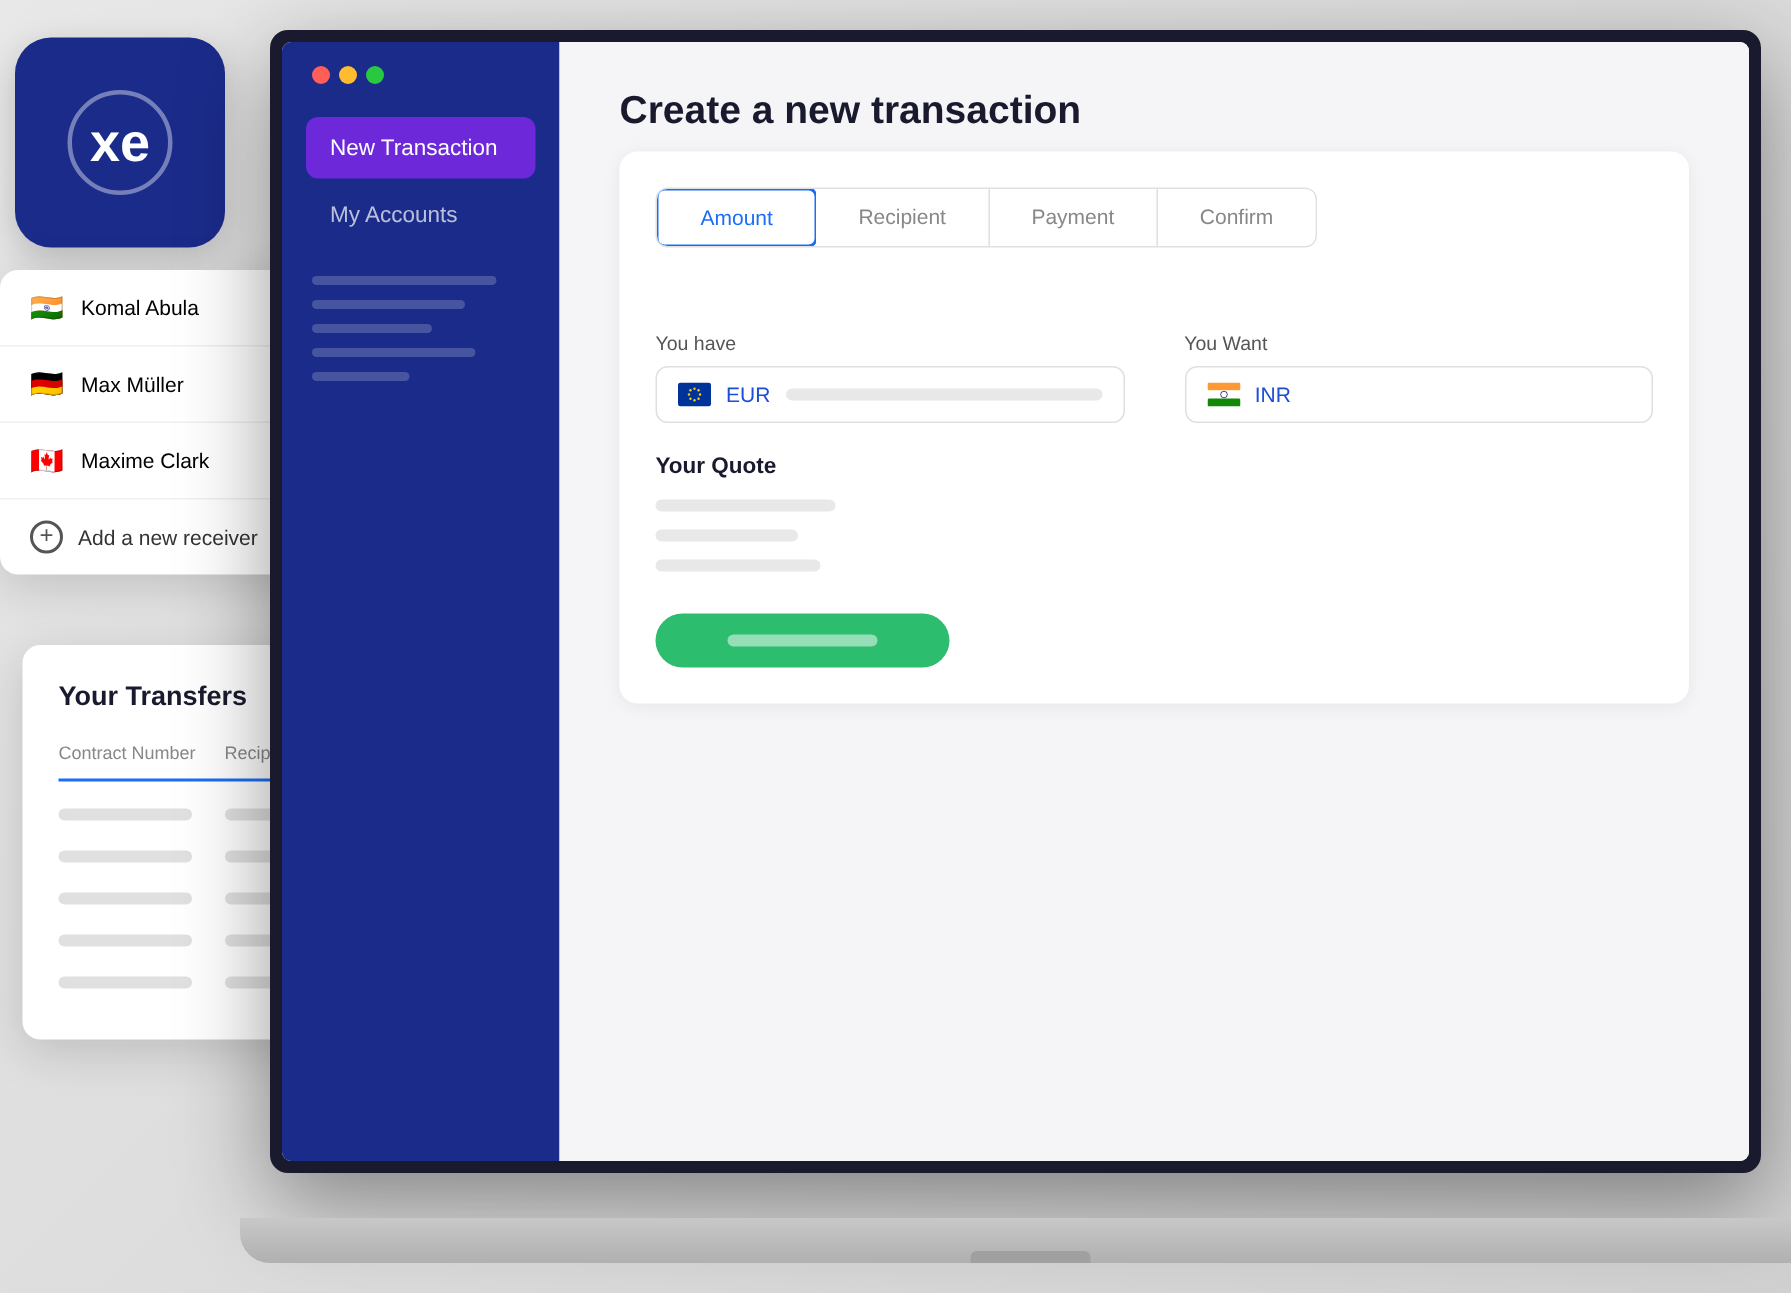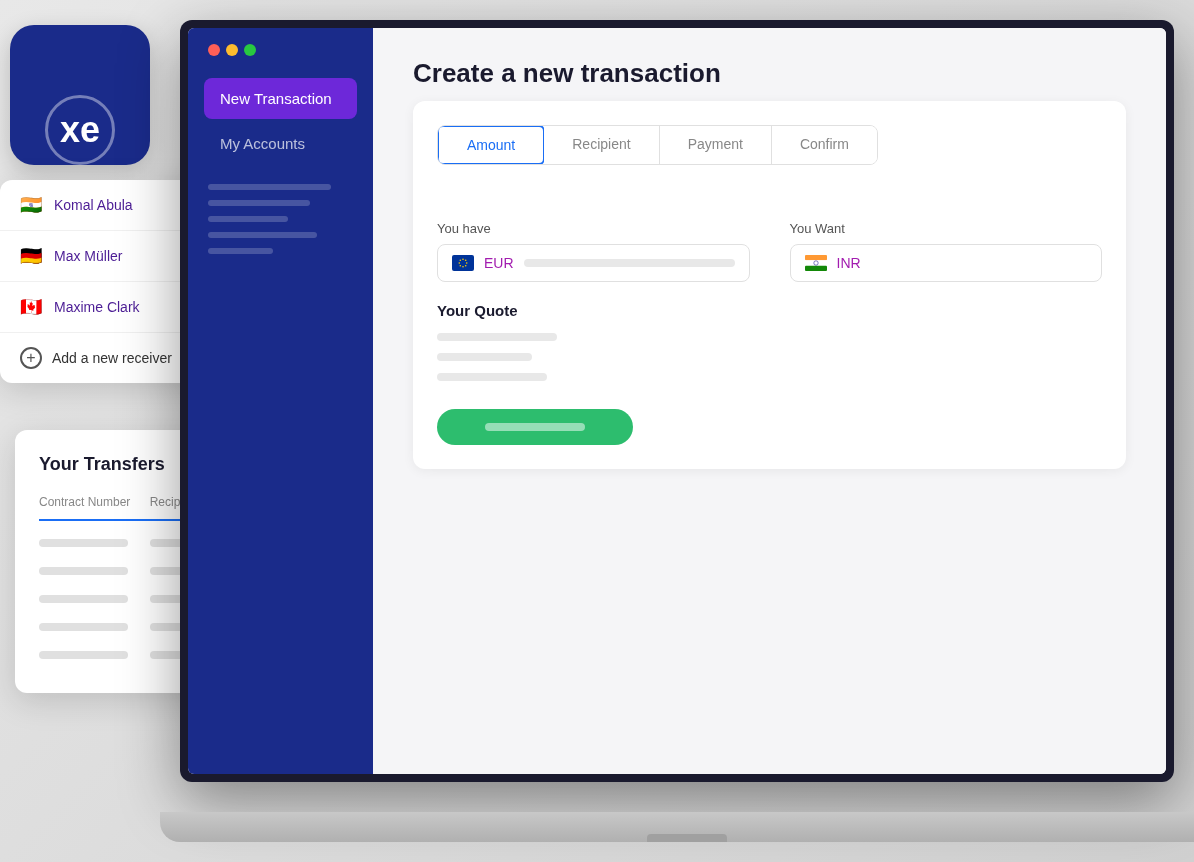--- a/index.html
+++ b/index.html
@@ -182,21 +182,21 @@
       border-radius: 2px;
       display: flex;
       align-items: center;
       justify-content: center;
       font-size: 14px;
     }
 
     .currency-code {
       font-size: 14px;
       font-weight: 500;
-      color: #a21caf;
+      color: #1d4ed8;
     }
 
     .quote-section {
       margin-top: 4px;
     }
 
     .quote-title {
       font-size: 15px;
       font-weight: 600;
       color: #1a1a2e;
@@ -270,21 +270,21 @@
     
     .xe-logo-card {
       position: absolute;
       top: 25px;
       left: 10px;
       width: 140px;
       height: 140px;
       background: #1a2b8a;
       border-radius: 24px;
       display: flex;
-      align-items: flex-end;
+      align-items: center;
       justify-content: center;
       box-shadow: 0 8px 24px rgba(0,0,0,0.2);
     }
     .xe-logo-text {
       color: white;
       font-size: 36px;
       font-weight: 700;
       border: 3px solid rgba(255,255,255,0.4);
       border-radius: 50%;
       width: 70px;
@@ -318,21 +318,21 @@
       border-bottom: 1px solid #f0f0f0;
     }
 
     .receiver-flag {
       font-size: 18px;
       width: 24px;
     }
     .receiver-name {
       flex: 1;
       font-size: 14px;
-      color: #4c1d95;
+      color: #000000;
       font-weight: 500;
     }
     .receiver-country {
       font-size: 13px;
       color: #888;
     }
 
     .add-receiver {
       display: flex;
       align-items: center;

